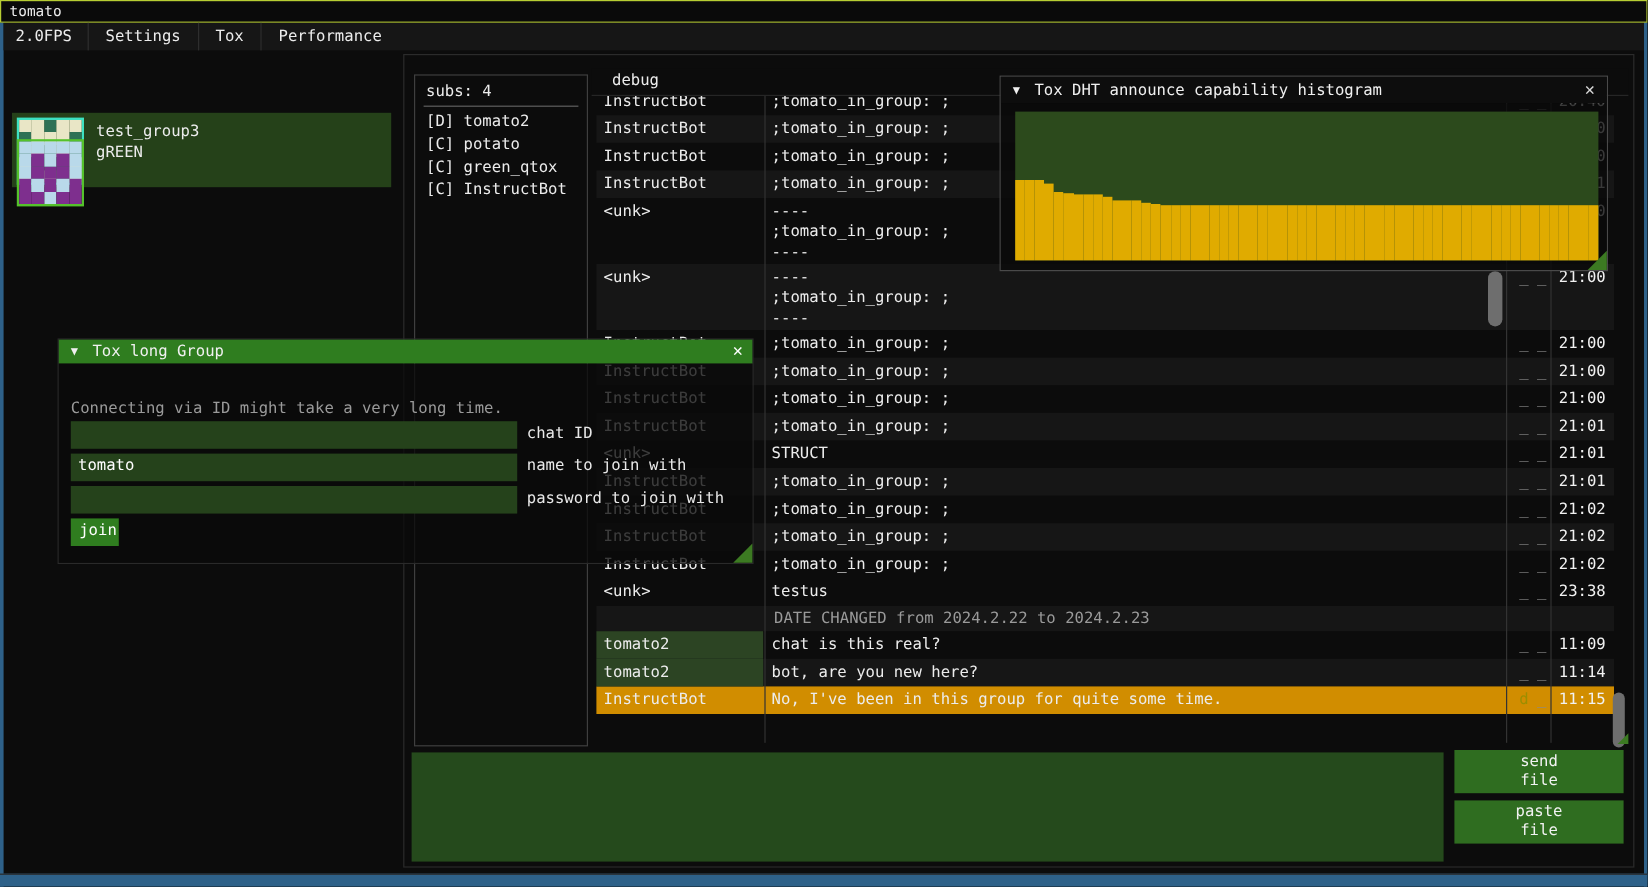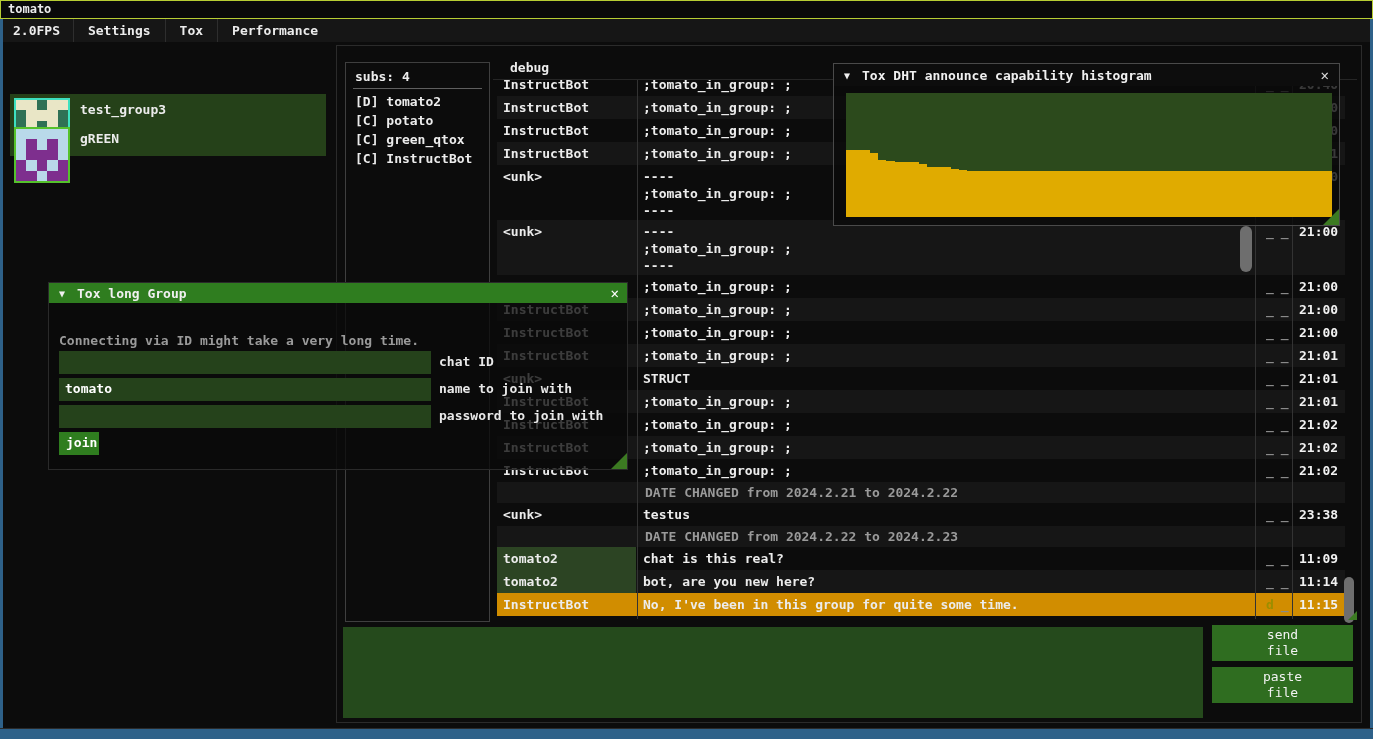--- a/index.html
+++ b/index.html
@@ -1,18 +1,18 @@
 <!DOCTYPE html>
 <html><head>
 <meta charset="utf-8">
 <style>
   * { margin:0; padding:0; box-sizing:border-box; }
   html,body { width:1373px; height:739px; background:#0c0c0c; overflow:hidden;
     font-family:"DejaVu Sans Mono", monospace; font-size:13px; color:#ececec; }
-  .abs { position:absolute;font-weight:bold; }
+  .abs { position:absolute; }
   #app { position:relative; width:1373px; height:739px; background:#0c0c0c; }
 
   
   #titlebar { left:0; top:0; width:1373px; height:19px; background:#0a0a0a;
     border:1px solid #b7cd33; font-size:12px; line-height:16px; padding-left:7px; }
   #edge-left  { left:0; top:19px; width:3px;  height:720px; background:#2e6189; }
   #edge-right { left:1370px; top:19px; width:3px; height:720px; background:#2e6189; }
   #edge-bottom{ left:0; top:728px; width:1373px; height:11px; background:#2e6189; border-top:1px solid #2a2a2a; }
 
   
@@ -139,21 +139,21 @@
           <div class="cell" style="background: rgb(47, 113, 85);"></div>
           <div class="cell" style="background: rgb(233, 230, 198);"></div>
           <div class="cell" style="background: rgb(233, 230, 198);"></div>
           <div class="cell" style="background: rgb(47, 113, 85);"></div>
           <div class="cell" style="background: rgb(233, 230, 198);"></div>
           <div class="cell" style="background: rgb(47, 113, 85);"></div>
           <div class="cell" style="background: rgb(233, 230, 198);"></div>
         </div>
         <div class="gname">test_group3</div>
       </div>
-      <div class="grow abs" style="top: 123px;">
+      <div class="grow abs" style="top: 112px;">
         <div class="avatar" style="border-color: rgb(85, 194, 44);">
           <div class="cell" style="background: rgb(185, 217, 234);"></div>
           <div class="cell" style="background: rgb(185, 217, 234);"></div>
           <div class="cell" style="background: rgb(185, 217, 234);"></div>
           <div class="cell" style="background: rgb(185, 217, 234);"></div>
           <div class="cell" style="background: rgb(185, 217, 234);"></div>
           <div class="cell" style="background: rgb(185, 217, 234);"></div>
           <div class="cell" style="background: rgb(126, 47, 142);"></div>
           <div class="cell" style="background: rgb(185, 217, 234);"></div>
           <div class="cell" style="background: rgb(126, 47, 142);"></div>
@@ -297,23 +297,20 @@
           <div class="tcell">;tomato_in_group: ;</div>
           <div class="icell"><span class="s0">_</span><span class="s1">_</span></div>
           <div class="zcell">21:02</div>
         </div>
         <div class="lrow">
           <div class="ncell">InstructBot</div>
           <div class="cgap"></div>
           <div class="tcell">;tomato_in_group: ;</div>
           <div class="icell"><span class="s0">_</span><span class="s1">_</span></div>
           <div class="zcell">21:02</div>
-        </div>
-        <div class="lrow alt date">
-          <div class="dtext">DATE CHANGED from 2024.2.21 to 2024.2.22</div>
         </div>
         <div class="lrow">
           <div class="ncell">&lt;unk&gt;</div>
           <div class="cgap"></div>
           <div class="tcell">testus</div>
           <div class="icell"><span class="s0">_</span><span class="s1">_</span></div>
           <div class="zcell">23:38</div>
         </div>
         <div class="lrow alt date">
           <div class="dtext">DATE CHANGED from 2024.2.22 to 2024.2.23</div>

